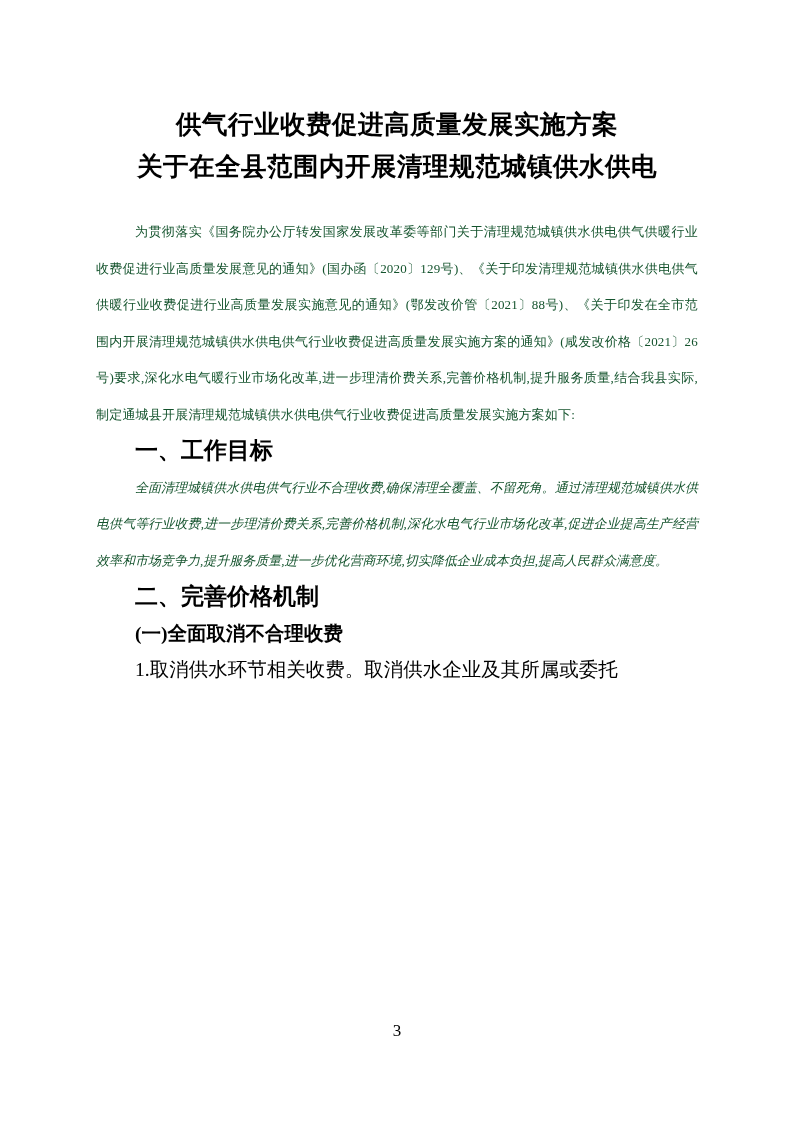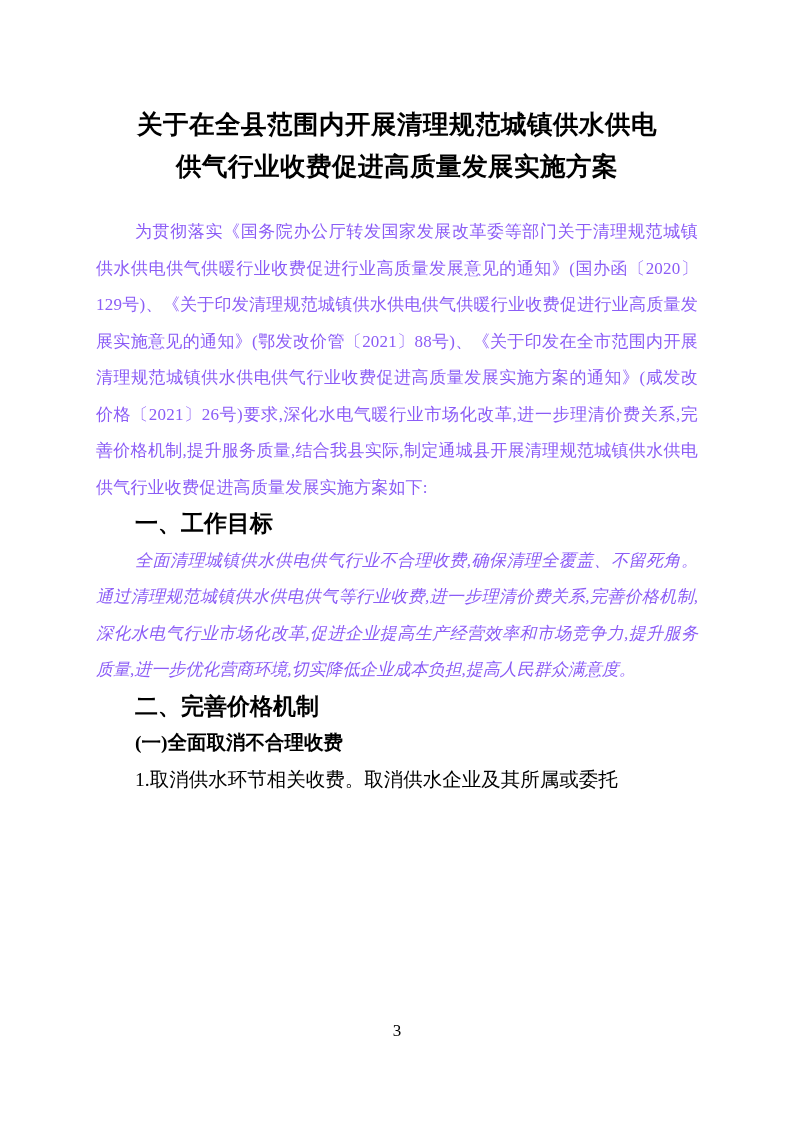--- a/index.html
+++ b/index.html
@@ -36,23 +36,23 @@
     padding: 0 6px;
   }
   .doc-title .line {
     display: block;
   }
   .body-block {
     margin-top: 26px;
   }
   p.para {
     margin: 0;
-    font-size: 17px;
+    font-size: 13px;
     line-height: 36.5px;
-    color: #8b5cf6;
+    color: #14532d;
     text-align: justify;
     text-justify: inter-ideograph;
     text-indent: 39px;
     letter-spacing: 0.2px;
   }
   p.para.tight {
     letter-spacing: 0px;
     font-style: italic;
   }
   p.heading {
@@ -94,22 +94,22 @@
     font-family: "Liberation Serif", serif;
   }
 </style>
 </head>
 <body>
 
 <div class="page">
   <div class="page-inner">
 
     <h1 class="doc-title">
+      <span class="line">供气行业收费促进高质量发展实施方案</span>
       <span class="line">关于在全县范围内开展清理规范城镇供水供电</span>
-      <span class="line">供气行业收费促进高质量发展实施方案</span>
     </h1>
 
     <div class="body-block">
       <p class="para">为贯彻落实《国务院办公厅转发国家发展改革委等部门关于清理规范城镇供水供电供气供暖行业收费促进行业高质量发展意见的通知》(国办函〔2020〕129号)、《关于印发清理规范城镇供水供电供气供暖行业收费促进行业高质量发展实施意见的通知》(鄂发改价管〔2021〕88号)、《关于印发在全市范围内开展清理规范城镇供水供电供气行业收费促进高质量发展实施方案的通知》(咸发改价格〔2021〕26号)要求,深化水电气暖行业市场化改革,进一步理清价费关系,完善价格机制,提升服务质量,结合我县实际,制定通城县开展清理规范城镇供水供电供气行业收费促进高质量发展实施方案如下:</p>
       <p class="heading">一、工作目标</p>
       <p class="para tight">全面清理城镇供水供电供气行业不合理收费,确保清理全覆盖、不留死角。通过清理规范城镇供水供电供气等行业收费,进一步理清价费关系,完善价格机制,深化水电气行业市场化改革,促进企业提高生产经营效率和市场竞争力,提升服务质量,进一步优化营商环境,切实降低企业成本负担,提高人民群众满意度。</p>
       <p class="heading">二、完善价格机制</p>
       <p class="subheading">(一)全面取消不合理收费</p>
       <p class="item"><span class="lead">1.取消供水环节相关收费。</span><span>取消供水企业及其所属或委托</span></p>
     </div>

